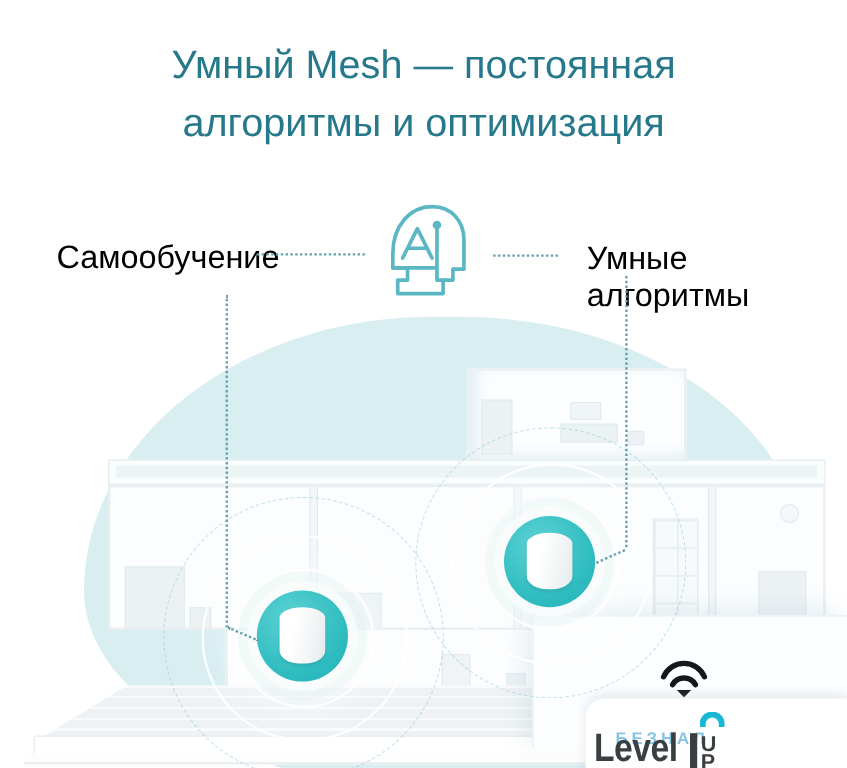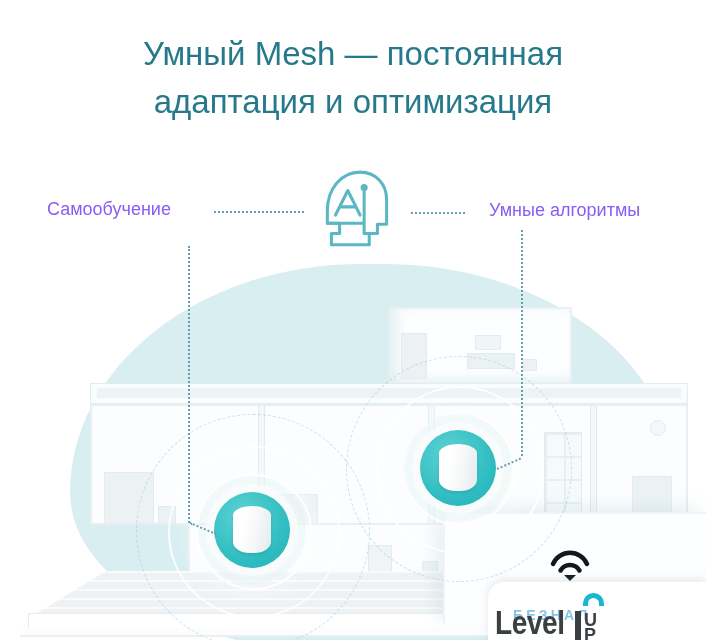--- a/index.html
+++ b/index.html
@@ -2,21 +2,21 @@
 <html><head>
 <meta charset="utf-8">
 <style>
   html,body{margin:0;padding:0;background:#ffffff;}
   #canvas{position:relative;width:706px;height:640px;overflow:hidden;background:#ffffff;
           font-family:"Liberation Sans",sans-serif;margin-top:16px;}
   
   .title{position:absolute;top:14px;left:0;right:0;text-align:center;
          font-size:33px;line-height:1.45;font-weight:400;color:#26798b;}
   
-  .callout{position:absolute;font-size:18px;color:#8b5cf6;font-weight:400;}
+  .callout{position:absolute;font-size:27px;color:#000000;font-weight:400;}
   .callout.left{left:47px;top:183px;}
   .callout.right{left:489px;top:184px;}
   
   .dot-h{position:absolute;height:0;border-top:2.5px dotted #679fae;z-index:8;}
   .dot-v{position:absolute;width:0;border-left:2.5px dotted #679fae;z-index:8;}
   .dot-bend{position:absolute;height:0;border-top:2.5px dotted #679fae;z-index:8;transform-origin:left center;}
   
   .ai-icon{position:absolute;left:316px;top:150px;z-index:8;}
   
   .blob{position:absolute;left:70px;top:248px;width:604px;height:396px;background:#d9eef1;
@@ -76,21 +76,21 @@
   .logo-u{position:absolute;left:96px;top:29px;font-size:18px;line-height:1;font-weight:700;color:#3a3f42;}
   .logo-p{position:absolute;left:96px;top:44px;font-size:18px;line-height:1;font-weight:700;color:#3a3f42;}
 </style>
 </head>
 <body>
 
 <div id="canvas">
 
   <div class="title">
     <span>Умный Mesh — постоянная</span><br>
-    <span>адаптация и оптимизация</span>
+    <span>алгоритмы и оптимизация</span>
   </div>
 
   <div class="callout left">Самообучение</div>
   <div class="callout right">Умные алгоритмы</div>
 
   <svg class="ai-icon" width="84" height="94" viewBox="0 0 80 92">
     <g fill="none" stroke="#5bb7c4" stroke-width="3" stroke-linejoin="round" stroke-linecap="round">
       <path d="M10 56 L10 44 C10 22 24 6 42 6 C58 6 68 18 68 33 L68 57 L59 57 L59 66 L51 66 L51 77 L14 77 L14 66 L22 66 L22 56 Z"></path>
       <path d="M18 48 L30 24 L42 48 M22.5 40 L37 40"></path>
       <path d="M46 24 L46 56 L10 56 M46 56 L46 66 L51 66"></path>

